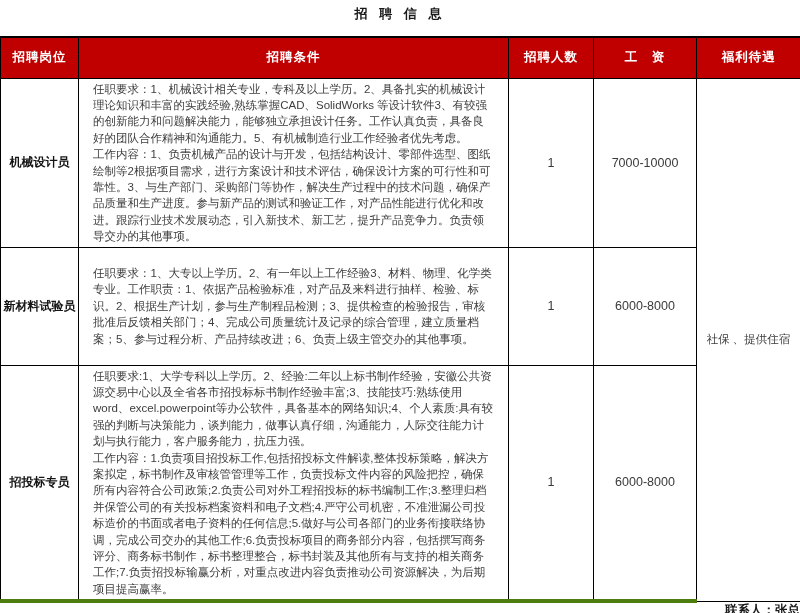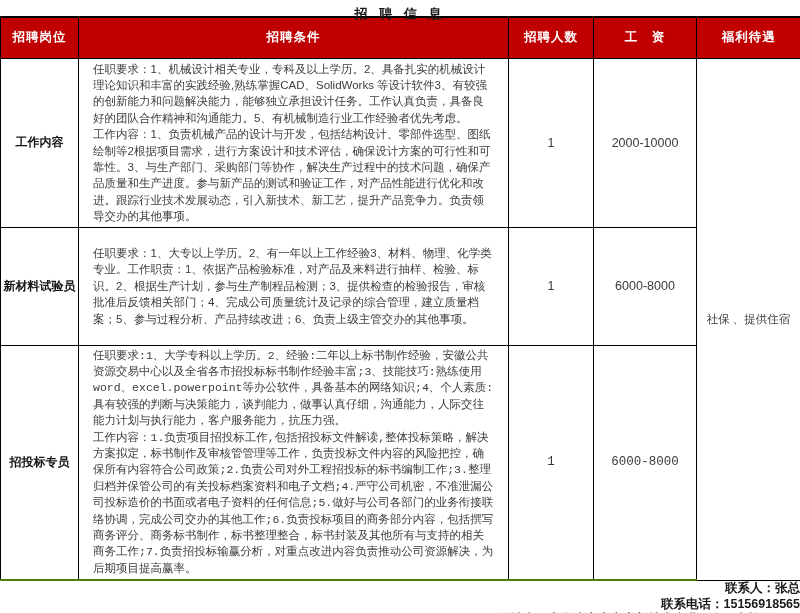--- a/index.html
+++ b/index.html
@@ -10,21 +10,21 @@
     font-family: "Liberation Sans", "DejaVu Sans", sans-serif;
     overflow: hidden;
   }
   .title {
     text-align: center;
     font-size: 13px;
     font-weight: bold;
     letter-spacing: 4px;
     color: #1a1a1a;
     padding: 5px 0 4px 0;
-    height: 16px;
+    height: 36px;
   }
   table.recruit {
     border-collapse: collapse;
     width: 800px;
     table-layout: fixed;
   }
   table.recruit th, table.recruit td {
     border: 1px solid #000000;
   }
   table.recruit th {
@@ -67,21 +67,21 @@
     font-size: 11.5px;
     color: #3d3d3d;
     text-align: center;
     vertical-align: middle;
     border-right: none;
     padding: 0 2px;
   }
   tr.r1 { height: 167px; }
   tr.r2 { height: 118px; }
   tr.r3 { height: 212px; }
-  tr.r3 td { border-bottom: 2px solid #4d7c0f; font-family: Liberation Mono, monospace; }
+  tr.r3 td { border-bottom: 4px solid #4d7c0f; }
   .footer {
     margin-top: 0;
     text-align: right;
     font-size: 12.5px;
     font-weight: bold;
     color: #1a1a1a;
     line-height: 15.5px;
   }
 </style>
 </head>
@@ -103,25 +103,25 @@
       <tr>
         <th>招聘岗位</th>
         <th>招聘条件</th>
         <th>招聘人数</th>
         <th>工　资</th>
         <th>福利待遇</th>
       </tr>
     </thead>
     <tbody>
       <tr class="r1">
-        <td class="pos">工作内容</td>
+        <td class="pos">机械设计员</td>
         <td class="req">任职要求：1、机械设计相关专业，专科及以上学历。2、具备扎实的机械设计理论知识和丰富的实践经验,熟练掌握CAD、SolidWorks 等设计软件3、有较强的创新能力和问题解决能力，能够独立承担设计任务。工作认真负责，具备良好的团队合作精神和沟通能力。5、有机械制造行业工作经验者优先考虑。
 工作内容：1、负责机械产品的设计与开发，包括结构设计、零部件选型、图纸绘制等2根据项目需求，进行方案设计和技术评估，确保设计方案的可行性和可靠性。3、与生产部门、采购部门等协作，解决生产过程中的技术问题，确保产品质量和生产进度。参与新产品的测试和验证工作，对产品性能进行优化和改进。跟踪行业技术发展动态，引入新技术、新工艺，提升产品竞争力。负责领导交办的其他事项。</td>
         <td class="num">1</td>
-        <td class="sal">2000-10000</td>
+        <td class="sal">7000-10000</td>
         <td class="benefit" rowspan="3">社保 、提供住宿</td>
       </tr>
       <tr class="r2">
         <td class="pos">新材料试验员</td>
         <td class="req">任职要求：1、大专以上学历。2、有一年以上工作经验3、材料、物理、化学类专业。工作职责：1、依据产品检验标准，对产品及来料进行抽样、检验、标识。2、根据生产计划，参与生产制程品检测；3、提供检查的检验报告，审核批准后反馈相关部门；4、完成公司质量统计及记录的综合管理，建立质量档案；5、参与过程分析、产品持续改进；6、负责上级主管交办的其他事项。</td>
         <td class="num">1</td>
         <td class="sal">6000-8000</td>
       </tr>
       <tr class="r3">
         <td class="pos">招投标专员</td>

